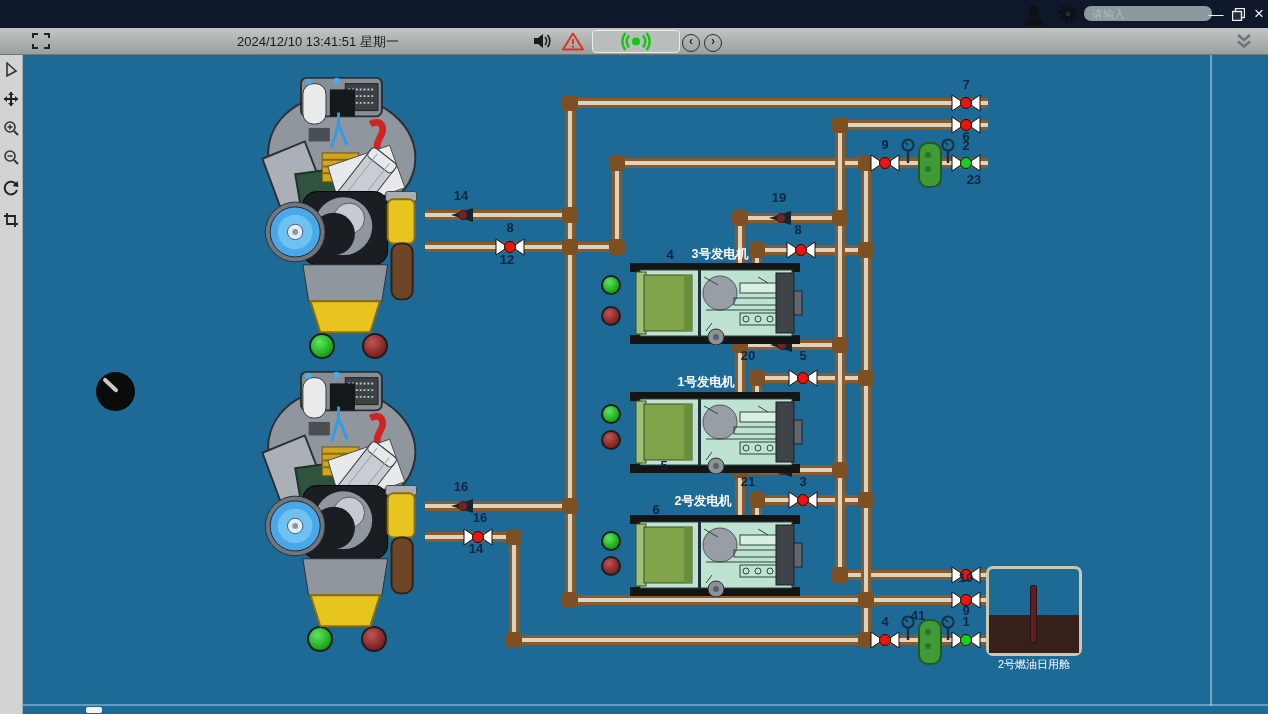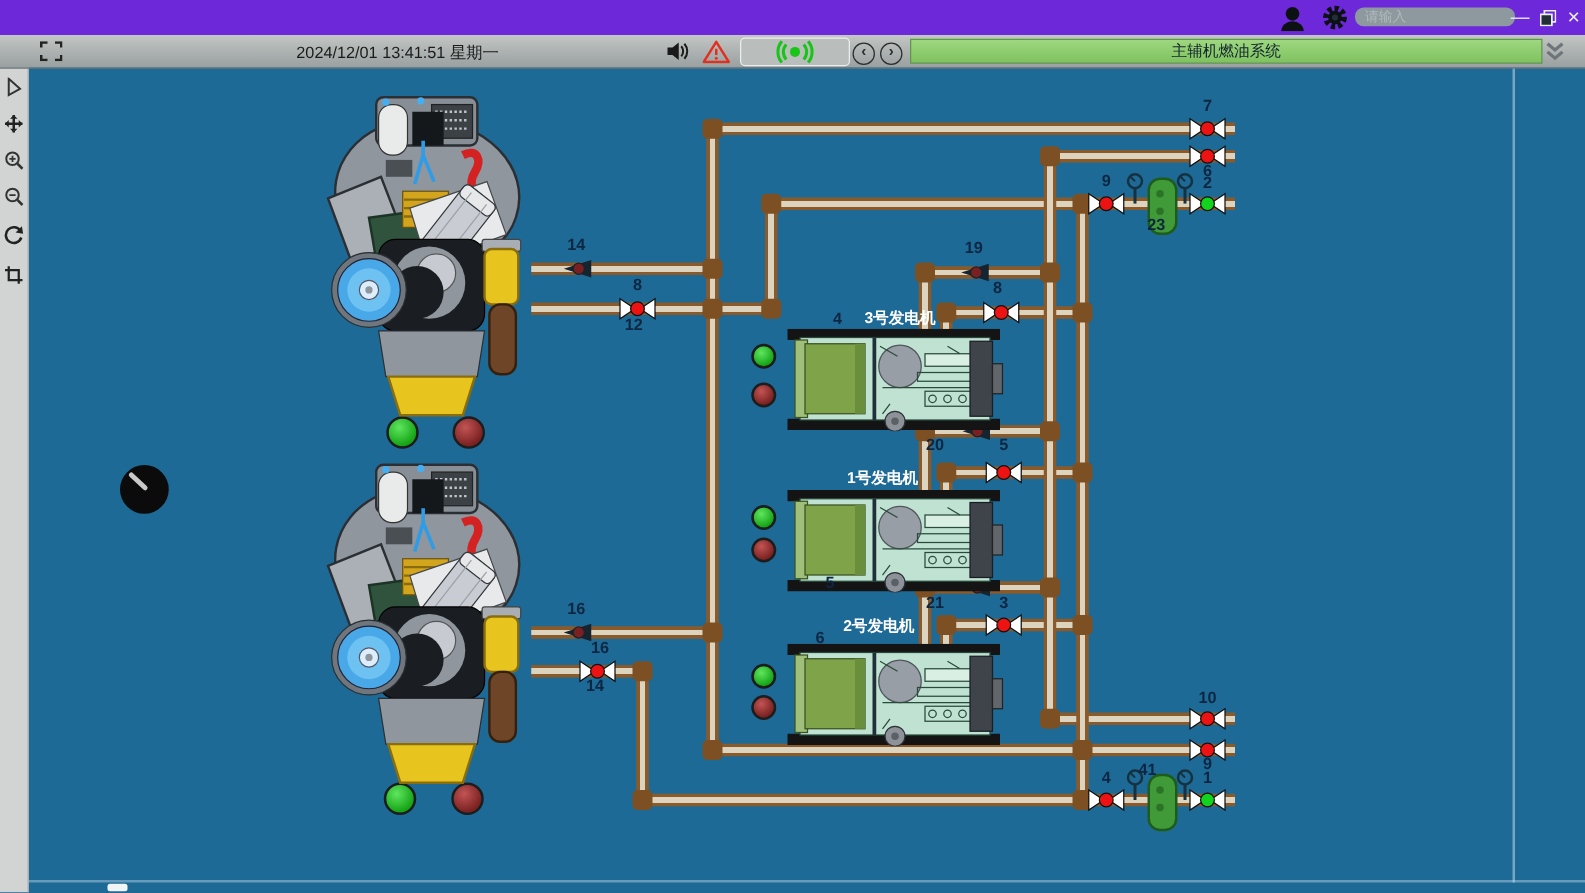--- a/index.html
+++ b/index.html
@@ -1,20 +1,20 @@
 <!DOCTYPE html>
 <html><head>
 <meta charset="utf-8">
 <style>
   html,body{margin:0;padding:0}
   body{width:1268px;height:714px;position:relative;overflow:hidden;
        background:#1e6a97;font-family:"Liberation Sans","DejaVu Sans",sans-serif;}
   #stage{position:absolute;inset:0}
   
-  .bar1{position:absolute;left:0;top:0;width:1268px;height:28px;background:#6d28d9;z-index:50}
+  .bar1{position:absolute;left:0;top:0;width:1268px;height:28px;background:#0f172a;z-index:50}
   .bar1 .ico{position:absolute;top:3px}
   .search-box{position:absolute;left:1084px;top:6px;width:112px;height:15px;background:#8d999e;
       border:none;border-radius:7px;font-size:11px;color:#5c686d;padding:0 8px;outline:none}
   .search-box::placeholder{color:#aeb9bd}
   .winbtn{position:absolute;top:0;width:22px;height:28px;color:#e9eff1;font-size:15px;line-height:28px;
       text-align:center;cursor:default}
   
   .bar2{position:absolute;left:0;top:28px;width:1268px;height:26px;z-index:50;
       background:linear-gradient(#c2c6c5,#99a09f);border-bottom:1px solid #6f7677}
   .dt{position:absolute;left:218px;top:5px;width:200px;text-align:center;font-size:13px;color:#1b1b1b}
@@ -149,40 +149,39 @@
           <rect x="0.5" y="3.5" width="9" height="9" fill="#232f36" stroke="#e9eff1" stroke-width="1.4"></rect>
         </svg>
     </div>
     <div class="winbtn" style="left:1248px;font-size:17px">×</div>
   </div>
 
   <div class="bar2">
     <svg style="position:absolute;left:32px;top:5px" width="18" height="16">
       <path d="M1 5 V1 H6 M12 1 H17 V5 M17 11 V15 H12 M6 15 H1 V11" fill="none" stroke="#222" stroke-width="2"></path>
     </svg>
-    <span class="dt">2024/12/01 13:41:51 星期一</span>
+    <span class="dt">2024/12/10 13:41:51 星期一</span>
     <svg style="position:absolute;left:533px;top:5px" width="19" height="16">
       <polygon points="1,5 5,5 10,1 10,15 5,11 1,11" fill="#1a1a1a"></polygon>
       <path d="M12 4 a6 6 0 0 1 0 8 M14.5 2 a9 9 0 0 1 0 12" fill="none" stroke="#1a1a1a" stroke-width="1.6"></path>
     </svg>
     <svg style="position:absolute;left:562px;top:4px" width="22" height="19">
       <polygon points="11,1.5 21,17.5 1,17.5" fill="none" stroke="#e23020" stroke-width="2" stroke-linejoin="round"></polygon>
       <line x1="11" y1="7" x2="11" y2="12" stroke="#e23020" stroke-width="2"></line>
         <circle cx="11" cy="14.6" r="1.2" fill="#e23020"></circle>
     </svg>
     <div class="bc-panel">
       <svg style="position:absolute;left:22px;top:1px" width="42" height="19">
         <circle cx="21" cy="9.5" r="4" fill="#16c516"></circle>
         <path d="M14 3.5 a9 9 0 0 0 0 12 M10.5 1 a13 13 0 0 0 0 17" fill="none" stroke="#16c516" stroke-width="2.4"></path>
         <path d="M28 3.5 a9 9 0 0 1 0 12 M31.5 1 a13 13 0 0 1 0 17" fill="none" stroke="#16c516" stroke-width="2.4"></path>
       </svg>
     </div>
     <div class="navbtn" style="left:682px">‹</div>
     <div class="navbtn" style="left:704px">›</div>
-    <div class="gtitle">主辅机燃油系统</div>
     <svg style="position:absolute;left:1236px;top:5px" width="16" height="16">
       <path d="M2 2 l6 5 6-5 M2 8.5 l6 5 6-5" fill="none" stroke="#6d7578" stroke-width="2.6"></path>
     </svg>
   </div>
 
   <div class="sidebar">
     <svg class="tool" style="top:8px" width="16" height="16">
       <polygon points="4,1 13,9 4,14" fill="none" stroke="#333" stroke-width="1.6"></polygon>
     </svg>
     <svg class="tool" style="top:37px" width="16" height="16">
@@ -376,34 +375,34 @@
           <circle cx="15" cy="8" r="4.5" fill="#7a2020" stroke="#16242f"></circle>
         </svg></div>
       <div class="check" style="left:767px;top:462px"><svg width="26" height="16">
           <polygon points="25,1 3,8 25,15" fill="#16242f"></polygon>
           <circle cx="15" cy="8" r="4.5" fill="#7a2020" stroke="#16242f"></circle>
         </svg></div>
       <span class="numlab" style="left:966px;top:77px">7</span>
       <span class="numlab" style="left:966px;top:129px">6</span>
       <span class="numlab" style="left:966px;top:138px">2</span>
       <span class="numlab" style="left:885px;top:137px">9</span>
-      <span class="numlab" style="left:925px;top:172px">23</span>
+      <span class="numlab" style="left:974px;top:172px">23</span>
       <span class="numlab" style="left:461px;top:188px">14</span>
       <span class="numlab" style="left:510px;top:220px">8</span>
       <span class="numlab" style="left:507px;top:252px">12</span>
       <span class="numlab" style="left:779px;top:190px">19</span>
       <span class="numlab" style="left:798px;top:222px">8</span>
       <span class="numlab" style="left:748px;top:348px">20</span>
       <span class="numlab" style="left:803px;top:348px">5</span>
       <span class="numlab" style="left:748px;top:474px">21</span>
       <span class="numlab" style="left:803px;top:474px">3</span>
       <span class="numlab" style="left:461px;top:479px">16</span>
       <span class="numlab" style="left:480px;top:510px">16</span>
       <span class="numlab" style="left:476px;top:541px">14</span>
-      <span class="numlab" style="left:966px;top:550px">10</span>
+      <span class="numlab" style="left:966px;top:570px">10</span>
       <span class="numlab" style="left:966px;top:603px">9</span>
       <span class="numlab" style="left:966px;top:614px">1</span>
       <span class="numlab" style="left:885px;top:614px">4</span>
       <span class="numlab" style="left:918px;top:608px">41</span>
       <div class="light green" style="left:309px;top:333px;width:22px;height:22px"></div>
       <div class="light red" style="left:362px;top:333px;width:22px;height:22px"></div>
       <div class="light green" style="left:307px;top:626px;width:22px;height:22px"></div>
       <div class="light red" style="left:361px;top:626px;width:22px;height:22px"></div>
       <div class="light green" style="left:601px;top:275px;width:16px;height:16px"></div>
       <div class="light red" style="left:601px;top:306px;width:16px;height:16px"></div>
@@ -435,17 +434,22 @@
       </svg>
   </div>
   <div class="genset" style="left:628px;top:515px">
     <span class="gen-num" style="left:28px;top:-13px">6</span>
     <span class="gen-label" style="left:75px;top:-22px">2号发电机</span>
     <svg width="175" height="82" viewBox="0 0 175 82">
         <use href="#genset"></use>
       </svg>
   </div>
 
+  <div class="tank" style="left:986px;top:566px;height:84px">
+    <div class="liquid" style="height:38px"></div>
+    <div class="tgauge" style="top:16px;height:56px"></div>
+    <span class="tank-label">2号燃油日用舱</span>
+  </div>
 
   <div class="knob" style="left:96px;top:372px">
       <span></span>
     </div>
 </div>
 
 </body></html>

